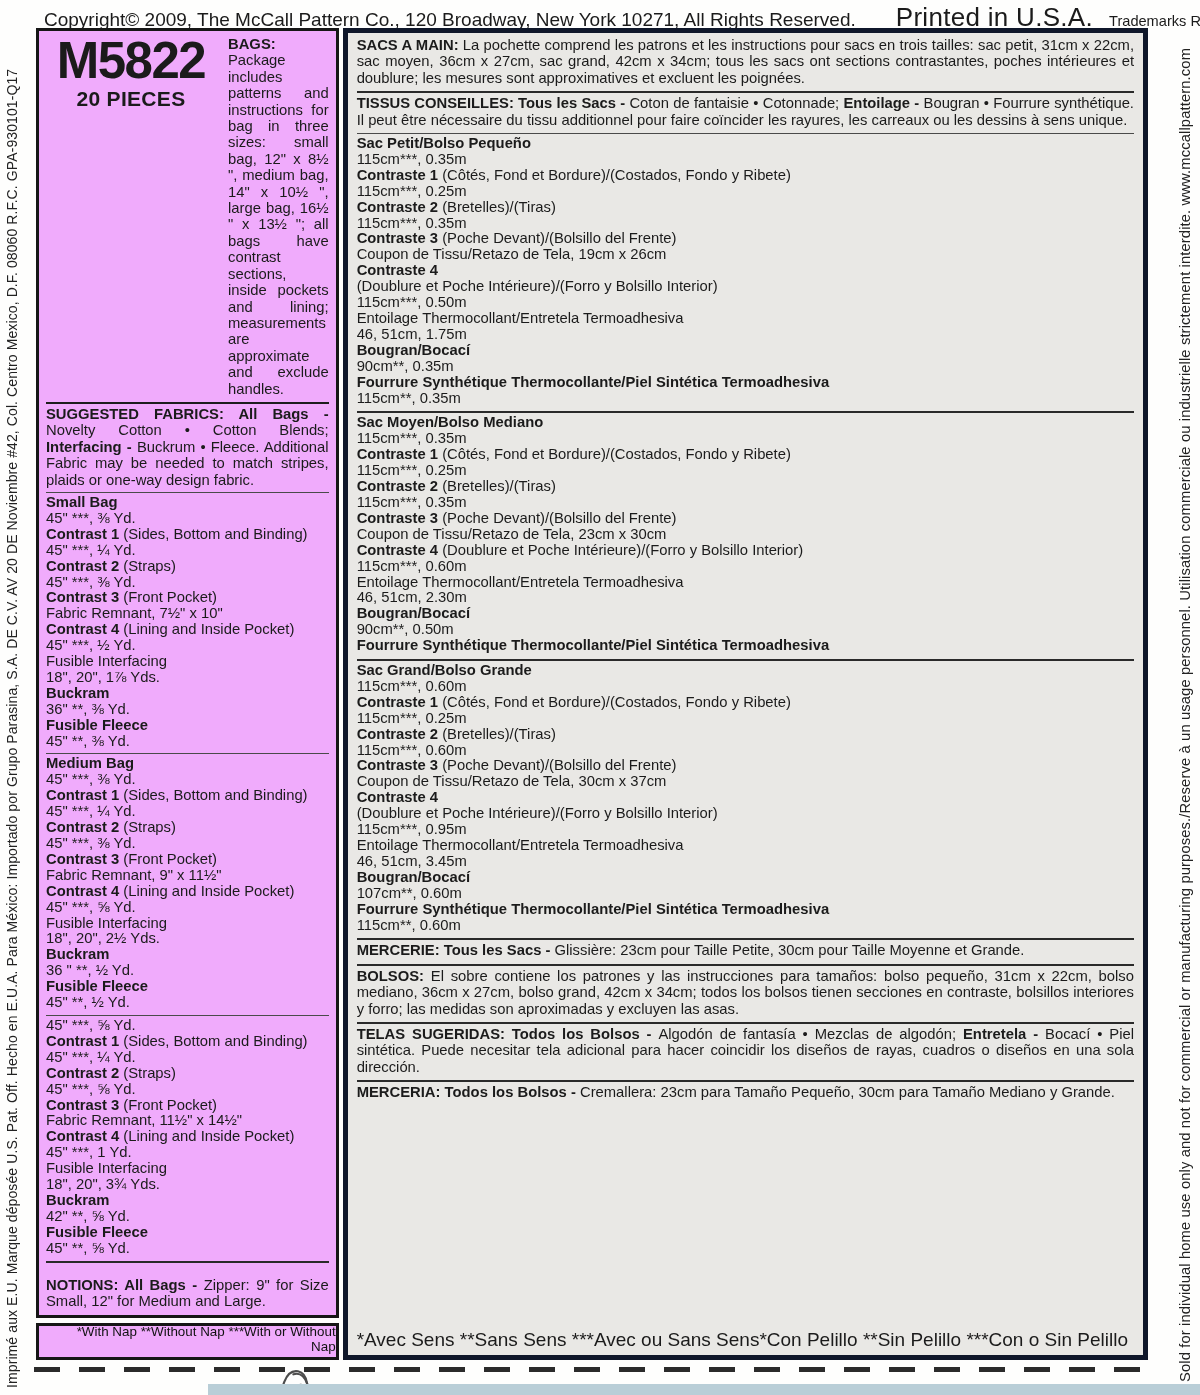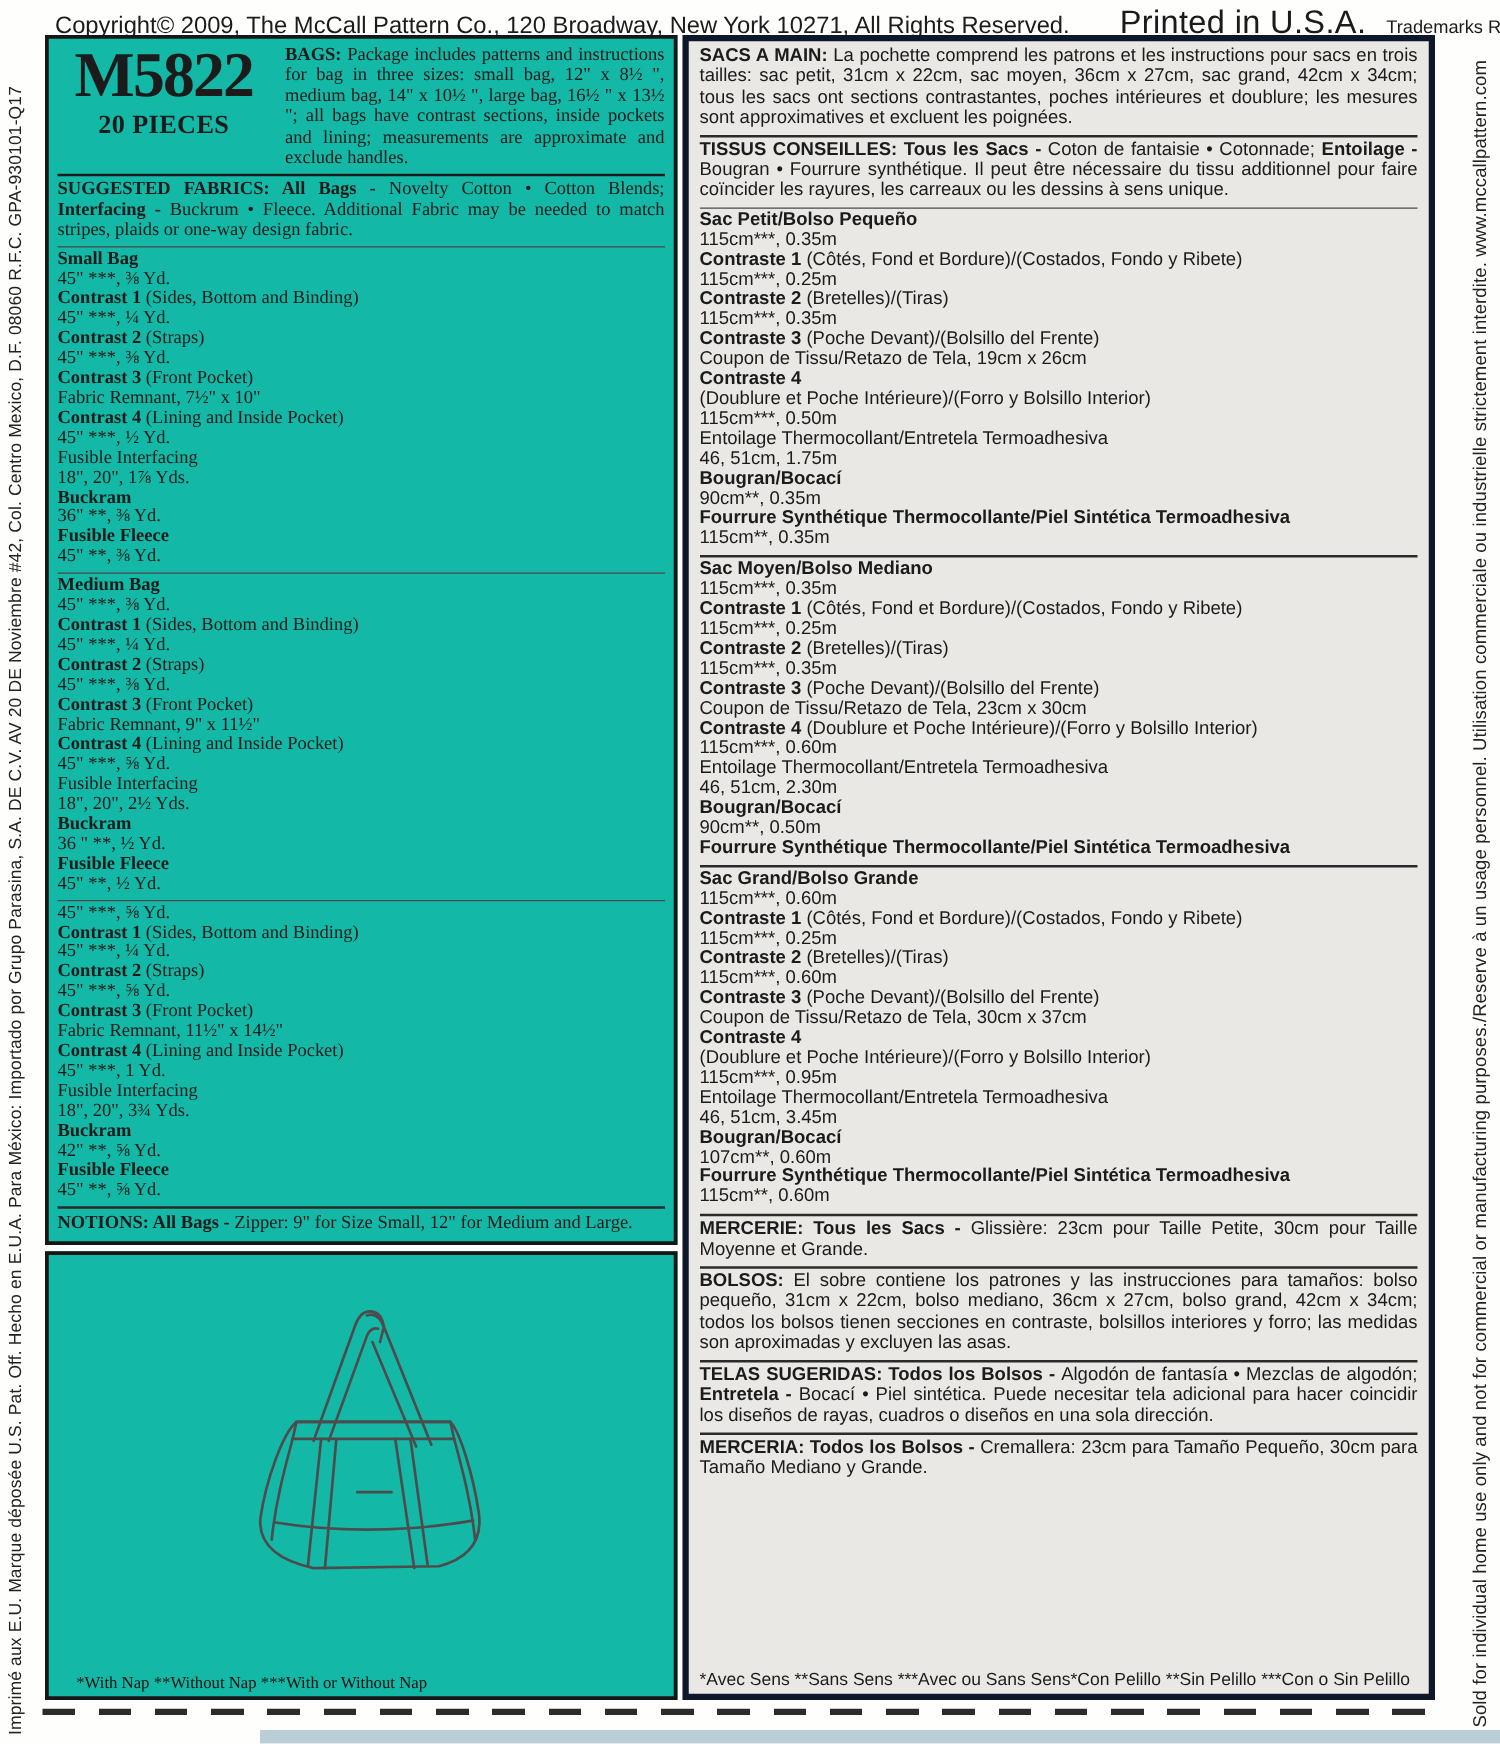--- a/index.html
+++ b/index.html
@@ -24,21 +24,21 @@
   }
   .v-left  { left:4px;  top:36px; height:1352px; }
   .v-right { right:7px; top:34px; height:1348px; font-size:14.8px; }
 
   
   .main {
     position:absolute; left:36px; top:28px; width:1112px; height:1332px;
     display:flex; gap:4px;
   }
   .col-left { width:556px; display:flex; flex-direction:column; gap:5px; }
-  .box { border:3px solid #161616; background:#14b8a6; box-sizing:border-box;font-family:Liberation Serif, serif; }
+  .box { border:3px solid #161616; background:#f0abfc; box-sizing:border-box; }
   .left-top { flex:1; padding:3px 7px 2px 7px; display:flex; flex-direction:column; }
   .left-bottom { height:370px; position:relative; }
   .col-right {
     flex:1; border:5px solid #0f172a; background:#e9e8e5;
     padding:2px 9px 4px 9px; display:flex; flex-direction:column; box-sizing:border-box;
   }
 
   
   .header-row { display:flex; gap:12px; padding:2px 0 5px 0; }
   .pattern-id { width:170px; text-align:center; padding-top:2px; }
@@ -49,30 +49,30 @@
   .body-txt { font-size:14.8px; line-height:16.4px; text-align:justify; }
   .ln { font-size:14.8px; line-height:15.9px; white-space:nowrap; }
   .bseg { font-weight:bold; }
 
   .rule-thick { border-top:2.5px solid #1d1d1d; }
   .rule-med   { border-top:2px solid #2a2a2a; }
   .rule-thin  { border-top:1.5px solid #4a4a4a; }
   .sect { padding:2px 0 4px 0; }
   .col-right .sect { padding:2px 0 5px 0; }
 
-  .notions { padding-top:3px; }
+  .notions { padding-top:14px; }
 
   
   .bag-svg { position:absolute; left:148px; top:36px; }
   .footnote-left {
     position:absolute; left:22px; bottom:3px; font-size:13.4px; color:#111;text-align:right;
   }
   .footnote-right {
     margin-top:auto; display:flex; 
-    font-size:14px; padding:0 6px 0 0; white-space:nowrap;
+    font-size:19px; padding:0 6px 0 0; white-space:nowrap;
   }
 
   
   .cutline {
     position:absolute; left:34px; top:1367px; width:1118px; height:4.5px;
     background:repeating-linear-gradient(90deg,#2b2b2b 0 26px,transparent 26px 45px);
   }
   .blue-bar {
     position:absolute; left:208px; top:1384px; width:992px; height:11px;
     background:#b9ced7;

